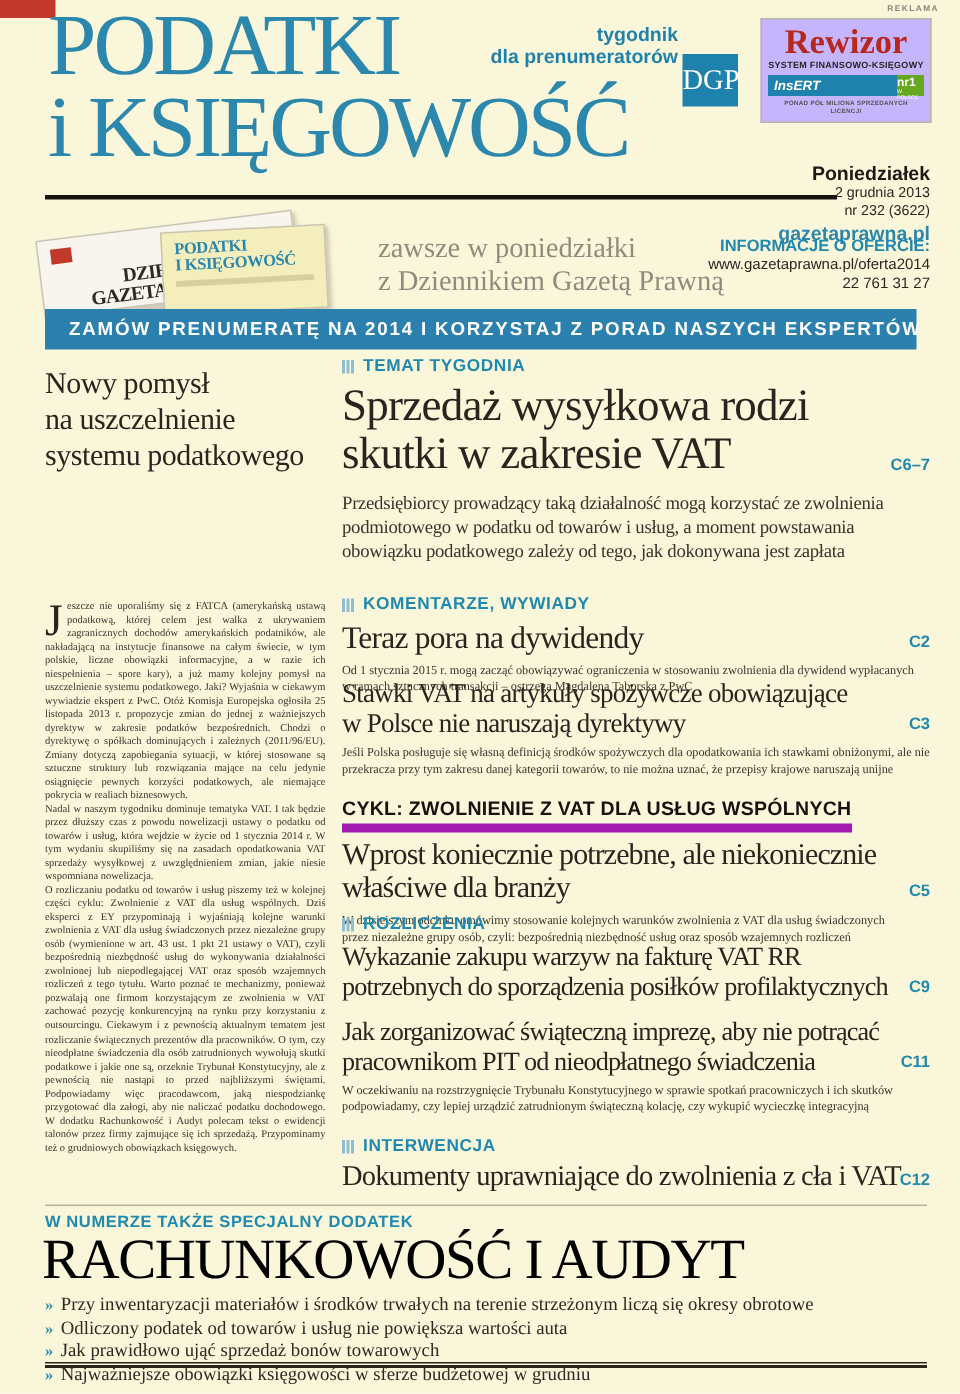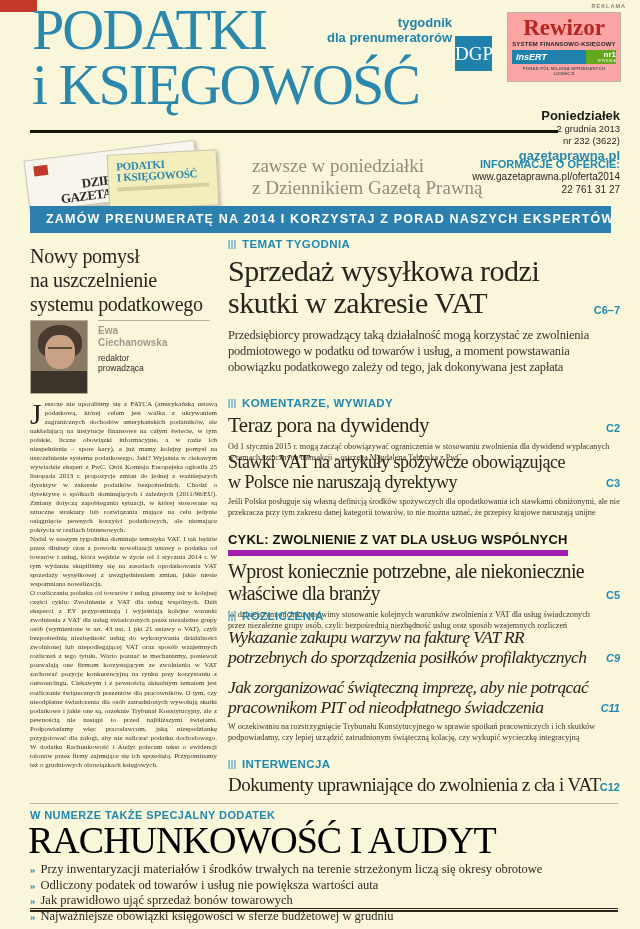--- a/index.html
+++ b/index.html
@@ -9,28 +9,28 @@
 
   
   .red-mark{left:0;top:0;width:37px;height:12px;background:#C2392B;}
   .masthead{left:32px;top:2px;font-family:"Liberation Serif",serif;font-size:58px;
             line-height:55px;letter-spacing:-2px;color:#2B87AB;}
   .tagline{right:188px;top:16px;text-align:right;font-weight:bold;font-size:13px;
            line-height:1.15;color:#1E82AC;}
   .dgp{left:455px;top:36px;width:37px;height:35px;background:#1E82AC;color:#fff;
        font-family:"Liberation Serif",serif;font-size:19px;text-align:center;line-height:35px;}
   .reklama{right:14px;top:3px;font-size:5.5px;font-weight:bold;letter-spacing:1px;color:#8a8477;}
-  .rewizor{left:507px;top:12px;width:114px;height:70px;background:#fca5a5;border:1px solid #b9b4a4;
+  .rewizor{left:507px;top:12px;width:114px;height:70px;background:#c4b5fd;border:1px solid #b9b4a4;
            box-sizing:border-box;padding:3px 4px 2px 4px;}
   .rw-brand{font-family:"Liberation Serif",serif;font-weight:bold;font-size:23px;line-height:24px;
             color:#B6271F;text-align:center;}
   .rw-tag{font-size:6px;letter-spacing:.2px;color:#2b2620;text-align:center;margin-top:1px;font-weight:bold;}
   .rw-bar{margin-top:3px;height:14px;background:#1E82AC;display:flex;align-items:center;}
   .rw-vendor{color:#fff;font-weight:bold;font-style:italic;font-size:9px;padding-left:4px;}
-  .rw-badge{margin-left:auto;width:30px;height:14px;background:#65A71E;color:#fff;text-align:right;}
+  .rw-badge{margin-left:auto;width:18px;height:14px;background:#65A71E;color:#fff;text-align:left;}
   .rw-badge .n1{font-size:8px;font-weight:bold;line-height:9px;}
   .rw-badge .n2{font-size:3.5px;line-height:4px;}
   .rw-foot{font-size:4.2px;font-weight:bold;color:#555;text-align:center;margin-top:2px;letter-spacing:.2px;}
   .dateblock{right:20px;top:108px;text-align:right;}
   .d-day{font-size:13px;font-weight:bold;color:#1d1915;}
   .d-sm{font-size:9.5px;color:#2b2620;line-height:12px;}
   .d-site{font-size:13px;font-weight:bold;color:#2B87AB;margin-top:1px;}
   .mast-rule{left:30px;top:130px;width:528px;height:3px;background:#16120c;}
 
   
@@ -81,21 +81,21 @@
   .sec-label{font-weight:bold;font-size:11.5px;letter-spacing:.4px;color:#1F89B0;}
   .cycle-head{display:inline-block;font-weight:bold;font-size:13px;letter-spacing:.2px;color:#16130f;
               border-bottom:6px solid #a21caf;padding-bottom:3px;margin-bottom:4px;}
   .title{position:relative;font-family:"Liberation Serif",serif;color:#29251e;letter-spacing:-.5px;}
   .title .tl{white-space:nowrap;}
   .fs30{font-size:30px;line-height:1.08;}
   .fs21{font-size:21px;line-height:1.1;}
   .fs20{font-size:20px;line-height:1.12;letter-spacing:-.6px;}
   .fs19{font-size:19px;line-height:1.1;}
   .fs18{font-size:18px;line-height:1.12;}
-  .fs175{font-size:17.5px;line-height:1.15;letter-spacing:-.6px;font-style:italic;}
+  .fs175{font-size:17.5px;line-height:1.15;letter-spacing:-.6px;}
   .page-code{position:absolute;right:0;bottom:3px;font-family:"Liberation Sans",sans-serif;
              font-weight:bold;font-size:11px;color:#1F89B0;letter-spacing:0;}
   .sub{margin-top:5px;font-family:"Liberation Serif",serif;font-size:8.2px;line-height:1.32;color:#3b362c;}
   .sub div{white-space:nowrap;}
   .lead{margin-top:7px;font-family:"Liberation Serif",serif;font-size:12.5px;line-height:1.28;
         letter-spacing:-.2px;color:#39342a;}
   .lead div{white-space:nowrap;}
 
   
   .divider{left:30px;top:803px;width:588px;height:1px;background:#b7b29a;}
@@ -169,32 +169,20 @@
     <div class="sm">www.gazetaprawna.pl/oferta2014</div>
     <div class="sm">22 761 31 27</div>
   </div>
   <div class="abs subbar">ZAMÓW PRENUMERATĘ NA 2014 I KORZYSTAJ Z PORAD NASZYCH EKSPERTÓW</div>
 
   <div class="abs ed-heading">
     <div>Nowy pomysł</div>
     <div>na uszczelnienie</div>
     <div>systemu podatkowego</div>
   </div>
-  <div class="abs author">
-    <div class="photo">
-      <div class="hair"></div>
-      <div class="face"></div>
-      <div class="glasses"></div>
-      <div class="body"></div>
-    </div>
-    <div class="byline">
-      <div class="by-name">Ewa Ciechanowska</div>
-      <div class="by-role">redaktor prowadząca</div>
-    </div>
-  </div>
   <div class="abs ed-body">
     <span class="dropcap">J</span><span>eszcze nie uporaliśmy się z FATCA (amerykańską ustawą podatkową, której celem jest walka z ukrywaniem zagranicznych dochodów amerykańskich podatników, ale nakładającą na instytucje finansowe na całym świecie, w tym polskie, liczne obowiązki informacyjne, a w razie ich niespełnienia – spore kary), a już mamy kolejny pomysł na uszczelnienie systemu podatkowego. Jaki? Wyjaśnia w ciekawym wywiadzie ekspert z PwC. Otóż Komisja Europejska ogłosiła 25 listopada 2013 r. propozycje zmian do jednej z ważniejszych dyrektyw w zakresie podatków bezpośrednich. Chodzi o dyrektywę o spółkach dominujących i zależnych (2011/96/EU). Zmiany dotyczą zapobiegania sytuacji, w której stosowane są sztuczne struktury lub rozwiązania mające na celu jedynie osiągnięcie pewnych korzyści podatkowych, ale niemające pokrycia w realiach biznesowych.</span>
     <div>Nadal w naszym tygodniku dominuje tematyka VAT. I tak będzie przez dłuższy czas z powodu nowelizacji ustawy o podatku od towarów i usług, która wejdzie w życie od 1 stycznia 2014 r. W tym wydaniu skupiliśmy się na zasadach opodatkowania VAT sprzedaży wysyłkowej z uwzględnieniem zmian, jakie niesie wspomniana nowelizacja.</div>
     <div>O rozliczaniu podatku od towarów i usług piszemy też w kolejnej części cyklu: Zwolnienie z VAT dla usług wspólnych. Dziś eksperci z EY przypominają i wyjaśniają kolejne warunki zwolnienia z VAT dla usług świadczonych przez niezależne grupy osób (wymienione w art. 43 ust. 1 pkt 21 ustawy o VAT), czyli bezpośrednią niezbędność usług do wykonywania działalności zwolnionej lub niepodlegającej VAT oraz sposób wzajemnych rozliczeń z tego tytułu. Warto poznać te mechanizmy, ponieważ pozwalają one firmom korzystającym ze zwolnienia w VAT zachować pozycję konkurencyjną na rynku przy korzystaniu z outsourcingu. Ciekawym i z pewnością aktualnym tematem jest rozliczanie świątecznych prezentów dla pracowników. O tym, czy nieodpłatne świadczenia dla osób zatrudnionych wywołują skutki podatkowe i jakie one są, orzeknie Trybunał Konstytucyjny, ale z pewnością nie nastąpi to przed najbliższymi świętami. Podpowiadamy więc pracodawcom, jaką niespodziankę przygotować dla załogi, aby nie naliczać podatku dochodowego. W dodatku Rachunkowość i Audyt polecam tekst o ewidencji talonów przez firmy zajmujące się ich sprzedażą. Przypominamy też o grudniowych obowiązkach księgowych.</div>
   </div>
 
   <div class="sec" style="top:238px">
     <div class="label-row">
       <span class="bars">
           <i></i>

